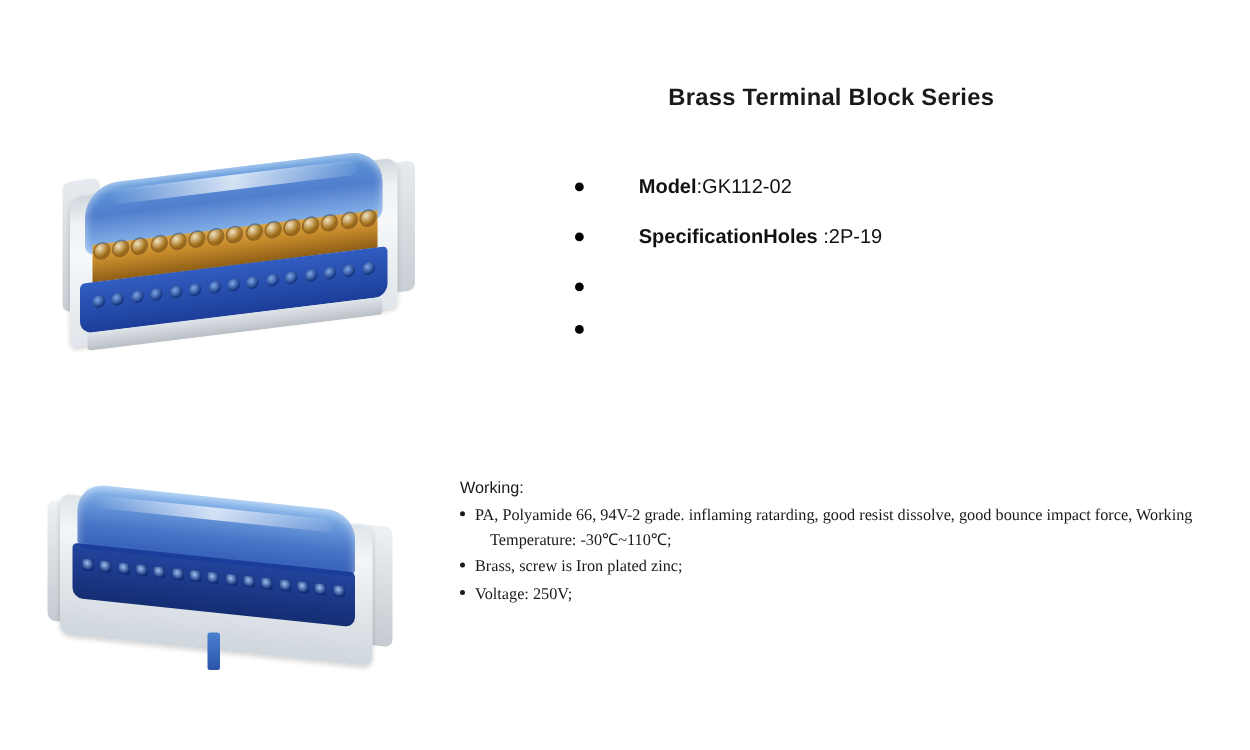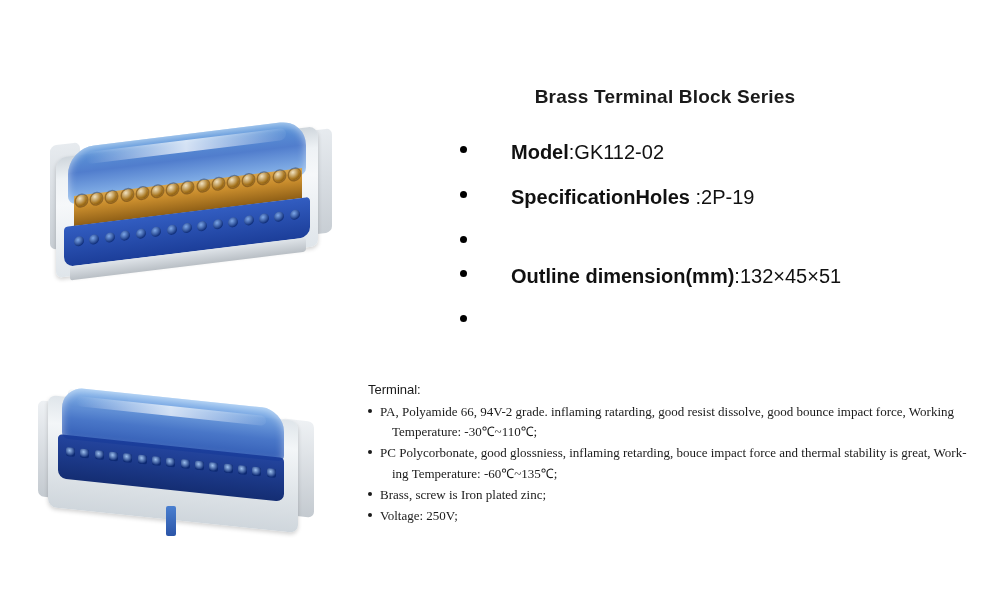--- a/index.html
+++ b/index.html
@@ -20,42 +20,41 @@
   .page-title {
     position: absolute;
     left: 420px;
     top: 68px;
     width: 490px;
     text-align: center;
     font-size: 19px;
     font-weight: bold;
     color: #1a1a1a;
     letter-spacing: 0.2px;
-    margin-top: 18px;
   }
 
   
   .product-image {
     position: absolute;
   }
   #img-top { left: 34px; top: 120px; width: 320px; height: 180px; }
   #img-bottom { left: 18px; top: 380px; width: 330px; height: 175px; }
 
   
   .spec-list {
     position: absolute;
     left: 460px;
     top: 140px;
     width: 520px;
   }
   .spec-item {
     display: flex;
     align-items: flex-start;
     margin-bottom: 21px;
-    font-size: 20px;
+    font-size: 16px;
     color: #111;
   }
   .spec-bullet {
     width: 7px;
     height: 7px;
     border-radius: 50%;
     background: #000;
     margin-top: 6px;
     margin-right: 44px;
     flex: 0 0 auto;
@@ -319,26 +318,20 @@
     </span>
   </div>
   <div class="spec-item">
     <span class="spec-bullet"></span>
     <span class="spec-text">
       <span class="lbl">SpecificationHoles</span><span> :2P-19</span>
     </span>
   </div>
   <div class="spec-item">
     <span class="spec-bullet"></span>
-  </div>
-  <div class="spec-item">
-    <span class="spec-bullet"></span>
-    <span class="spec-text">
-      <span class="lbl">Outline dimension(mm)</span><span>:132×45×51</span>
-    </span>
   </div>
   <div class="spec-item">
     <span class="spec-bullet"></span>
   </div>
 </div>
 
 <div class="product-image" id="img-bottom">
   <div class="tb2-wrap">
     <div class="tb2-cap-l"></div>
     <div class="tb2-cap-r"></div>
@@ -362,33 +355,28 @@
         <i></i>
         <i></i>
         <i></i>
         <i></i>
     </div>
     <div class="tb2-clip"></div>
   </div>
 </div>
 
 <div class="material-block">
-  <div class="material-heading">Terminal:</div>
+  <div class="material-heading">Working:</div>
 
   <div class="mat-item">
     <span class="dot"></span>
     <span>PA, Polyamide 66, 94V-2 grade. inflaming ratarding, good resist dissolve, good bounce impact force, Working</span>
     <span class="cont">Temperature: -30℃~110℃;</span>
   </div>
 
-  <div class="mat-item">
-    <span class="dot"></span>
-    <span>PC Polycorbonate, good glossniess, inflaming retarding, bouce impact force and thermal stability is great, Work-</span>
-    <span class="cont">ing Temperature: -60℃~135℃;</span>
-  </div>
 
   <div class="mat-item">
     <span class="dot"></span>
     <span>Brass, screw is Iron plated zinc;</span>
   </div>
 
   <div class="mat-item">
     <span class="dot"></span>
     <span>Voltage: 250V;</span>
   </div>

